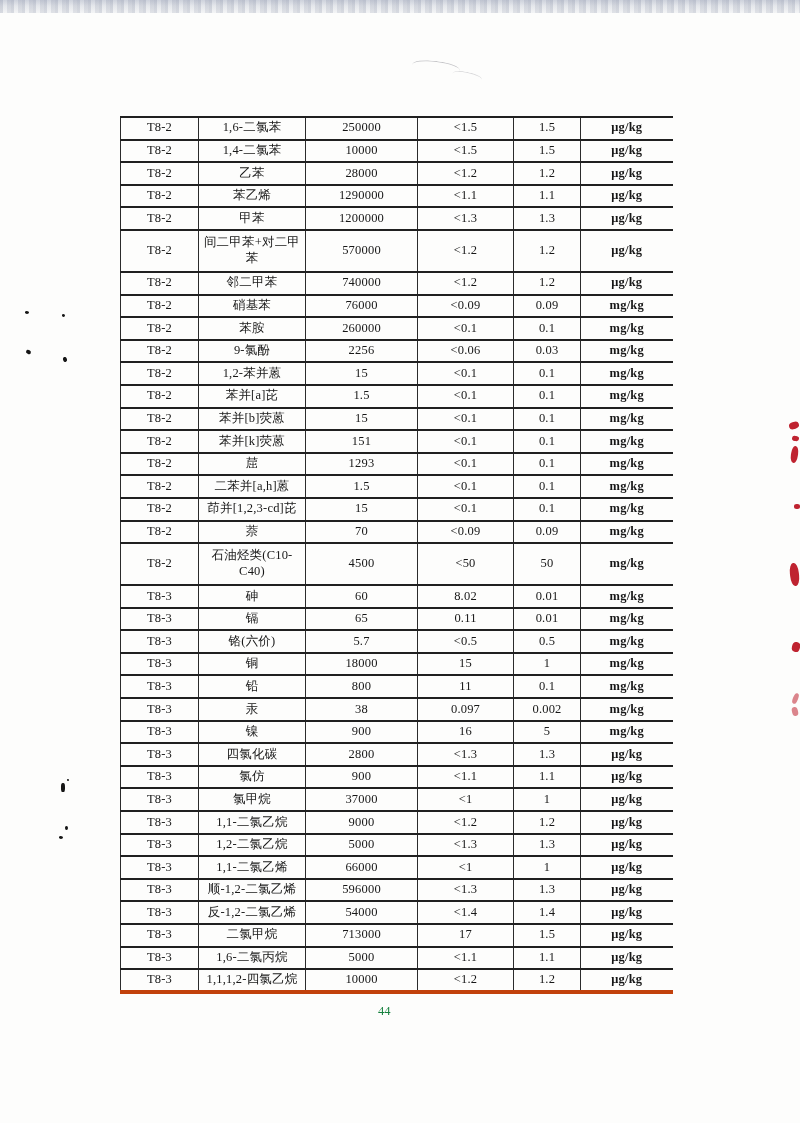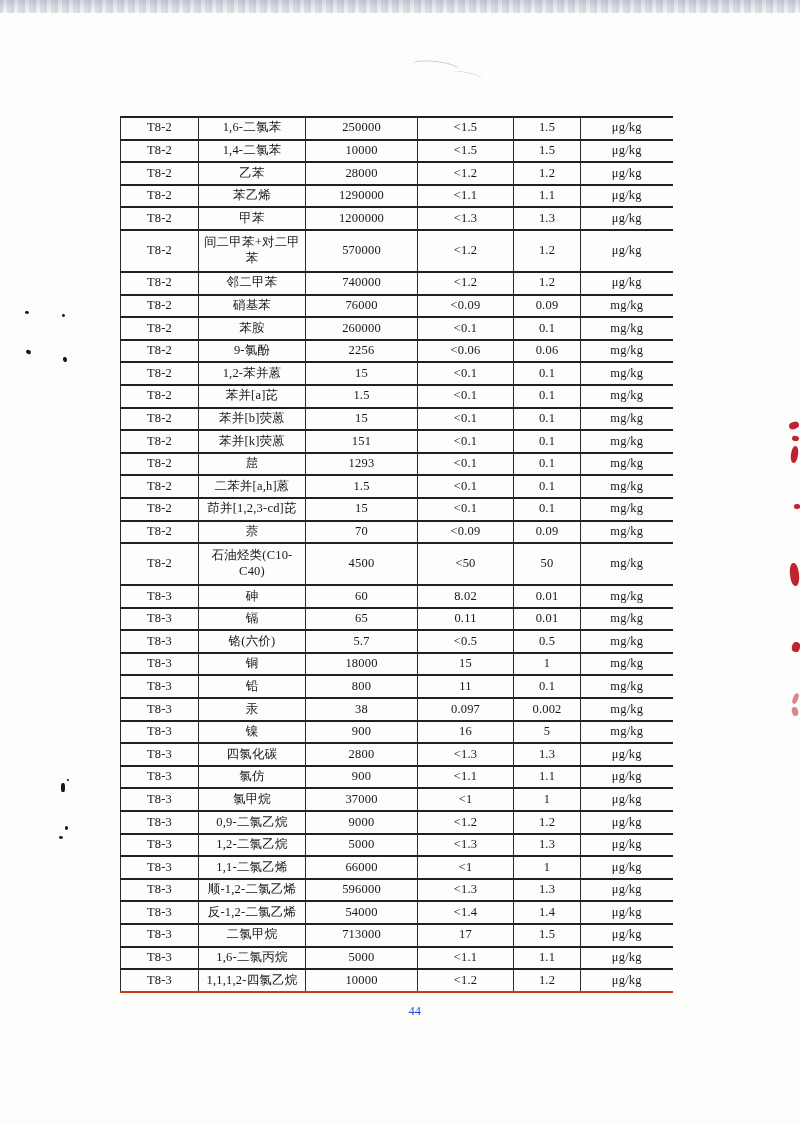--- a/index.html
+++ b/index.html
@@ -27,52 +27,52 @@
       repeating-linear-gradient(90deg, rgba(120,130,155,0.28) 0 3px, rgba(160,170,190,0.10) 3px 7px, rgba(120,130,155,0.22) 7px 11px),
       linear-gradient(180deg, rgba(140,150,175,0.38) 0%, rgba(150,160,182,0.16) 45%, rgba(255,255,255,0) 100%);
   }
   .results-table {
     position: absolute;
     left: 120px;
     top: 116px;
     width: 552px;
     border-collapse: collapse;
     table-layout: fixed;
-    border-bottom: 2px solid #c2410c;
+    border-bottom: 4px solid #c2410c;
   }
   .results-table td {
     border-top: 2px solid #202020;
     border-left: 1.3px solid #2b2b2b;
     text-align: center;
     vertical-align: middle;
     font-size: 12.5px;
     line-height: 1.25;
     color: #171717;
     padding: 1px 2px;
     overflow: hidden;
     letter-spacing: 0.2px;
   }
   .results-table td:last-child {
     border-right: none;
+    font-weight: bold;
   }
   .results-table tr {
     height: 22.6px;
   }
   .results-table tr.tall {
     height: 42px;
   }
   .page-number {
     position: absolute;
     left: 378px;
     top: 1004px;
     width: 28px;
-    text-align: right;
+    text-align: left;
     font-size: 12.5px;
-    color: #1d4ed8;
-    margin-left: 15px;
+    color: #15803d;
   }
   
   .speck {
     position: absolute;
     background: #161616;
     border-radius: 45% 55% 50% 50%;
   }
   
   .red-mark {
     position: absolute;
@@ -177,21 +177,21 @@
           <td>260000</td>
           <td>&lt;0.1</td>
           <td>0.1</td>
           <td>mg/kg</td>
         </tr>
         <tr>
           <td>T8-2</td>
           <td>9-氯酚</td>
           <td>2256</td>
           <td>&lt;0.06</td>
-          <td>0.06</td>
+          <td>0.03</td>
           <td>mg/kg</td>
         </tr>
         <tr>
           <td>T8-2</td>
           <td>1,2-苯并蒽</td>
           <td>15</td>
           <td>&lt;0.1</td>
           <td>0.1</td>
           <td>mg/kg</td>
         </tr>
@@ -334,21 +334,21 @@
         <tr>
           <td>T8-3</td>
           <td>氯甲烷</td>
           <td>37000</td>
           <td>&lt;1</td>
           <td>1</td>
           <td>μg/kg</td>
         </tr>
         <tr>
           <td>T8-3</td>
-          <td>0,9-二氯乙烷</td>
+          <td>1,1-二氯乙烷</td>
           <td>9000</td>
           <td>&lt;1.2</td>
           <td>1.2</td>
           <td>μg/kg</td>
         </tr>
         <tr>
           <td>T8-3</td>
           <td>1,2-二氯乙烷</td>
           <td>5000</td>
           <td>&lt;1.3</td>

